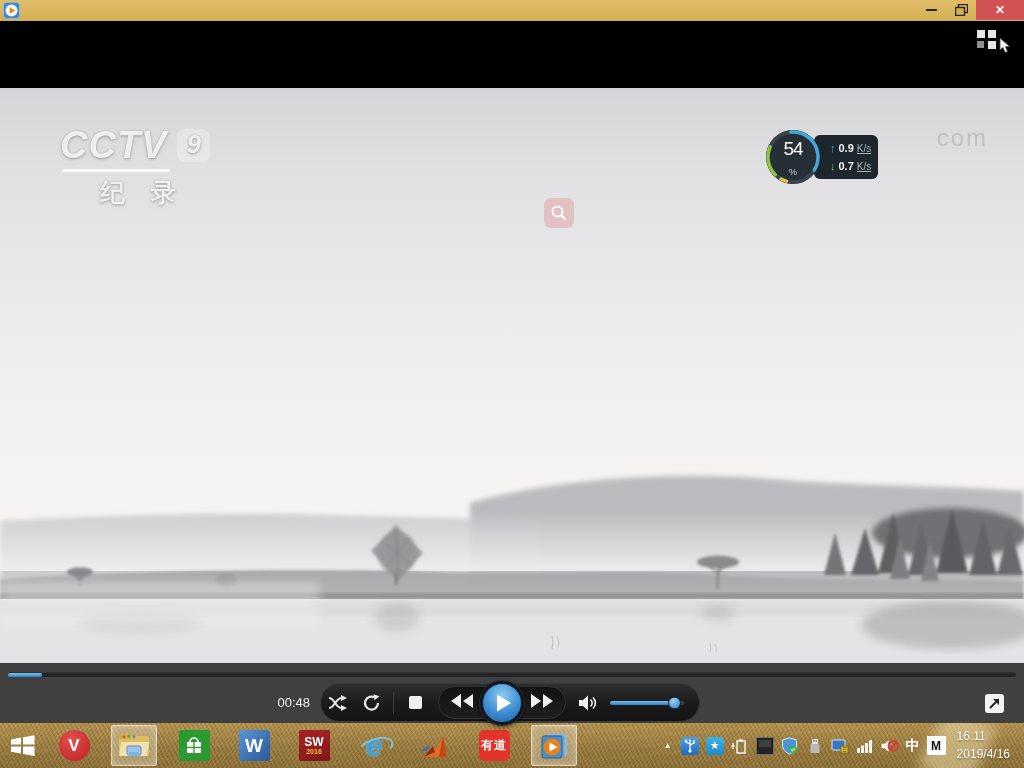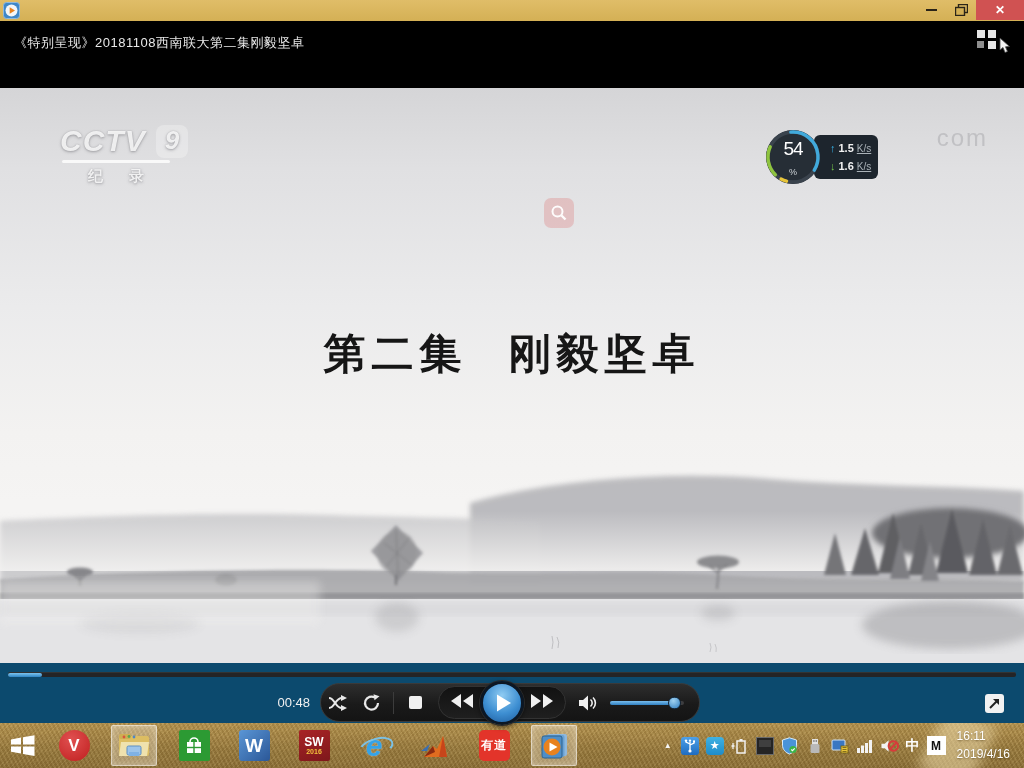--- a/index.html
+++ b/index.html
@@ -26,25 +26,25 @@
   .cursor { position:absolute; right:12px; top:17px; }
 
   
   .video { position:absolute; left:0; top:88px; width:1024px; height:575px; overflow:hidden;
            background:linear-gradient(180deg,#d5d5d7 0%,#e0e0e2 14%,#ebebec 38%,#f3f2f1 60%,#f5f4f3 72%); }
   .landscape { position:absolute; left:0; bottom:0; width:1024px; height:230px; }
 
   .cctv-logo { position:absolute; left:60px; top:36px; color:rgba(255,255,255,.85);
                text-shadow:0 1px 3px rgba(110,110,115,.55), 0 0 1px rgba(130,130,135,.6); }
   .cctv-row { display:flex; align-items:center; }
-  .cctv-word { font-size:30px; font-weight:bold; font-style:italic; letter-spacing:1px; }
+  .cctv-word { font-size:38px; font-weight:bold; font-style:italic; letter-spacing:1px; }
   .cctv-9 { margin-left:10px; font-size:26px; font-weight:bold; font-style:italic;
             background:rgba(255,255,255,.28); border-radius:8px; padding:0 9px 2px 9px; }
   .cctv-line { width:108px; height:3px; background:rgba(255,255,255,.8); margin:2px 0 4px 2px; border-radius:2px; }
-  .cctv-sub { font-size:15px; letter-spacing:26px; margin-left:28px; font-weight:bold; }
+  .cctv-sub { font-size:25px; letter-spacing:26px; margin-left:40px; font-weight:bold; }
 
   .hd-mark { position:absolute; right:36px; top:42px; text-align:right;
              color:rgba(150,150,154,.5); }
   .hd-main { font-size:40px; font-weight:bold; letter-spacing:10px; }
   .hd-suffix { font-size:24px; margin-top:-6px; color:rgba(160,160,164,.45); letter-spacing:2px; }
 
   .search-overlay { position:absolute; left:544px; top:110px; width:30px; height:30px;
                     background:rgba(222,120,120,.32); border-radius:7px;
                     display:flex; align-items:center; justify-content:center; }
 
@@ -60,21 +60,21 @@
   .buffer-pct { position:absolute; left:0; top:0; width:58px; height:58px; display:flex;
                 align-items:center; justify-content:center; color:#fff;flex-direction:column; }
   .buffer-pct .num { font-size:19px; letter-spacing:-1px; }
   .buffer-pct .sign { font-size:9px; margin-top:7px; color:#cfd4d8; }
 
   .episode-title { position:absolute; left:0; top:238px; width:1024px; text-align:center;
                    font-family:"DejaVu Serif", serif; font-weight:bold; font-size:42px;
                    letter-spacing:6px; color:#161616; white-space:pre; }
 
   
-  .controlbar { position:absolute; left:0; top:663px; width:1024px; height:60px; background:#0c4a6e; }
+  .controlbar { position:absolute; left:0; top:663px; width:1024px; height:60px; background:#404040; }
   .progress-track { position:absolute; left:8px; top:9px; width:1008px; height:5px;
                     background:#242426; border-radius:2px; border-top:1px solid #333; }
   .progress-fill { position:absolute; left:0; top:0; height:100%; border-radius:2px;
                    background:linear-gradient(180deg,#7cc4ef,#2f85c4); }
   .time-label { position:absolute; left:240px; top:32px; width:70px; text-align:right;
                 color:#f0f0f0; font-size:13px; }
   .ctrl-pill { position:absolute; left:320px; top:20px; width:380px; height:39px; border-radius:20px;
                background:linear-gradient(180deg,#2e2e2e,#1a1a1a 55%,#141414);
                border:1px solid #3a3a3a; display:flex; align-items:center; }
   .pill-btn { width:34px; height:30px; display:flex; align-items:center; justify-content:center; }
@@ -162,21 +162,20 @@
           <rect x="0.5" y="3.5" width="9" height="8" fill="#d4b055" stroke="#2a2418" stroke-width="1.4"></rect>
         </svg>
       </div>
       <div class="win-btn close">
         <span>✕</span>
       </div>
     </div>
   </div>
 
   <div class="infobar">
-    <span class="video-title">《特别呈现》20181108西南联大第二集刚毅坚卓</span>
     <div class="playlist-grid">
       <i class="q1"></i>
         <i class="q2"></i>
         <i class="q3"></i>
         <i class="q4"></i>
     </div>
     <svg class="cursor" width="13" height="16" viewBox="0 0 13 16">
       <polygon points="1,0 1,12 4,9.5 6,14.5 8.5,13.5 6.5,8.8 10.5,8.5" fill="#f5f5f5" stroke="#444" stroke-width="0.8"></polygon>
     </svg>
   </div>
@@ -260,26 +259,26 @@
       <svg width="18" height="18" viewBox="0 0 18 18">
         <circle cx="7.5" cy="7.5" r="5" fill="none" stroke="rgba(255,255,255,0.95)" stroke-width="2"></circle>
         <line x1="11.5" y1="11.5" x2="15.5" y2="15.5" stroke="rgba(255,255,255,0.95)" stroke-width="2.4"></line>
       </svg>
     </div>
 
     <div class="buffer-widget">
       <div class="buffer-panel">
         <div class="speed-row">
           <span class="arrow up">↑</span>
-          <span>1.5</span>
+          <span>0.9</span>
           <span class="speed-unit">K/s</span>
         </div>
         <div class="speed-row">
           <span class="arrow down">↓</span>
-          <span>1.6</span>
+          <span>0.7</span>
           <span class="speed-unit">K/s</span>
         </div>
       </div>
       <svg class="buffer-circle" viewBox="0 0 58 58">
         <circle cx="29" cy="29" r="27" fill="#2a323b"></circle>
         <circle cx="29" cy="29" r="23" fill="#262e36"></circle>
         <circle cx="29" cy="29" r="25" fill="none" stroke="#3a434d" stroke-width="3.4"></circle>
         <circle cx="29" cy="29" r="25" fill="none" stroke="#41aadc" stroke-width="3.4" stroke-dasharray="55 102" stroke-linecap="round" transform="rotate(-95 29 29)"></circle>
         <circle cx="29" cy="29" r="25" fill="none" stroke="#8fc43f" stroke-width="3.4" stroke-dasharray="30 127" stroke-linecap="round" transform="rotate(135 29 29)"></circle>
         <circle cx="29" cy="29" r="25" fill="none" stroke="#e8c53a" stroke-width="3.4" stroke-dasharray="6 151" stroke-linecap="round" transform="rotate(105 29 29)"></circle>
@@ -287,21 +286,20 @@
       <div class="buffer-pct">
         <span class="num">54</span>
         <span class="sign">%</span>
       </div>
     </div>
 
     <div class="hd-mark">
       <div class="hd-suffix">com</div>
     </div>
 
-    <div class="episode-title">第二集  刚毅坚卓</div>
   </div>
 
   <div class="controlbar">
     <div class="progress-track">
       <div class="progress-fill" style="width: 3.4%;"></div>
     </div>
     <span class="time-label">00:48</span>
 
     <div class="ctrl-pill">
       <div class="pill-btn">

